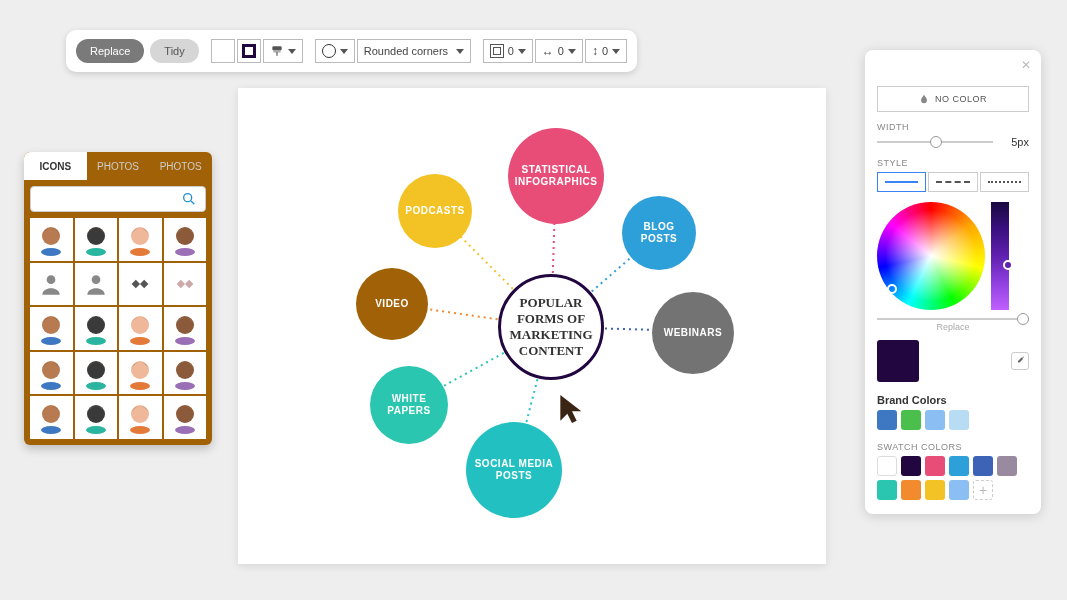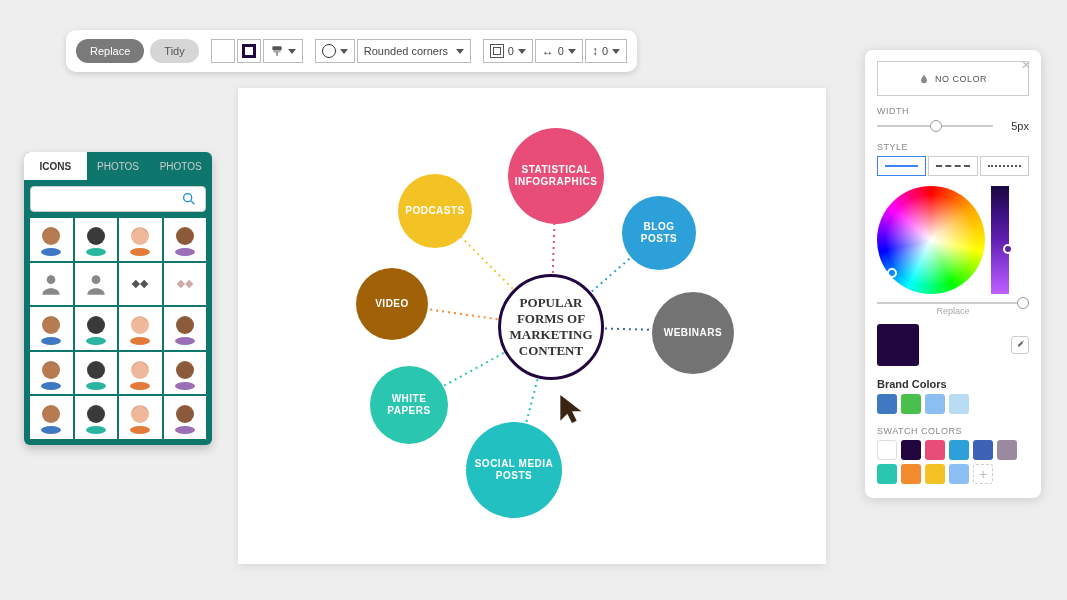--- a/index.html
+++ b/index.html
@@ -91,21 +91,21 @@
   .cursor-icon {
     position:absolute; left:320px; top:304px;
     width:28px;height:34px; z-index:10;
   }
 
   
   .icon-panel {
     position:absolute;
     left:24px; top:152px;
     width:188px;
-    background:#0f766e;
+    background:#a16207;
     border-radius:6px;
     box-shadow:0 4px 10px rgba(0,0,0,0.2);
     overflow:hidden;
   }
   .icon-tabs { display:flex; height:28px; font-size:10px; }
   .icon-tab {
     flex:1; display:flex;align-items:center;justify-content:center;
     color:#ccc; cursor:pointer;
   }
   .icon-tab.active { background:#fff; color:#333; font-weight:600; }
@@ -132,22 +132,22 @@
     width:176px;
     background:#fff;
     border-radius:8px;
     box-shadow:0 2px 12px rgba(0,0,0,0.15);
     padding:10px 12px 14px;
     font-size:10px;
     color:#555;
   }
   .close-x{position:absolute;right:10px;top:8px;color:#bbb;cursor:pointer;font-size:12px;}
   .nocolor-btn {
-    margin-top:1px;
-    height:35px;border:1px solid #ccc;
+    margin-top:26px;
+    height:26px;border:1px solid #ccc;
     display:flex;align-items:center;justify-content:center;
     gap:6px;font-size:9px;letter-spacing:0.5px;color:#555;cursor:pointer;
   }
   .section-label{font-size:9px;color:#888;margin-top:10px;letter-spacing:0.5px;}
   .slider-row{display:flex;align-items:center;gap:18px;margin-top:4px;}
   .slider-track{flex:1;height:2px;background:#ccc;position:relative;}
   .slider-thumb{position:absolute;top:-5px;width:12px;height:12px;border-radius:50%;background:#fff;border:1px solid #999;}
   .style-row{display:flex;gap:2px;margin-top:4px;}
   .style-opt{flex:1;height:20px;border:1px solid #ccc;display:flex;align-items:center;justify-content:center;cursor:pointer;}
   .style-opt.active{border:1.5px solid #3b82f6;}

